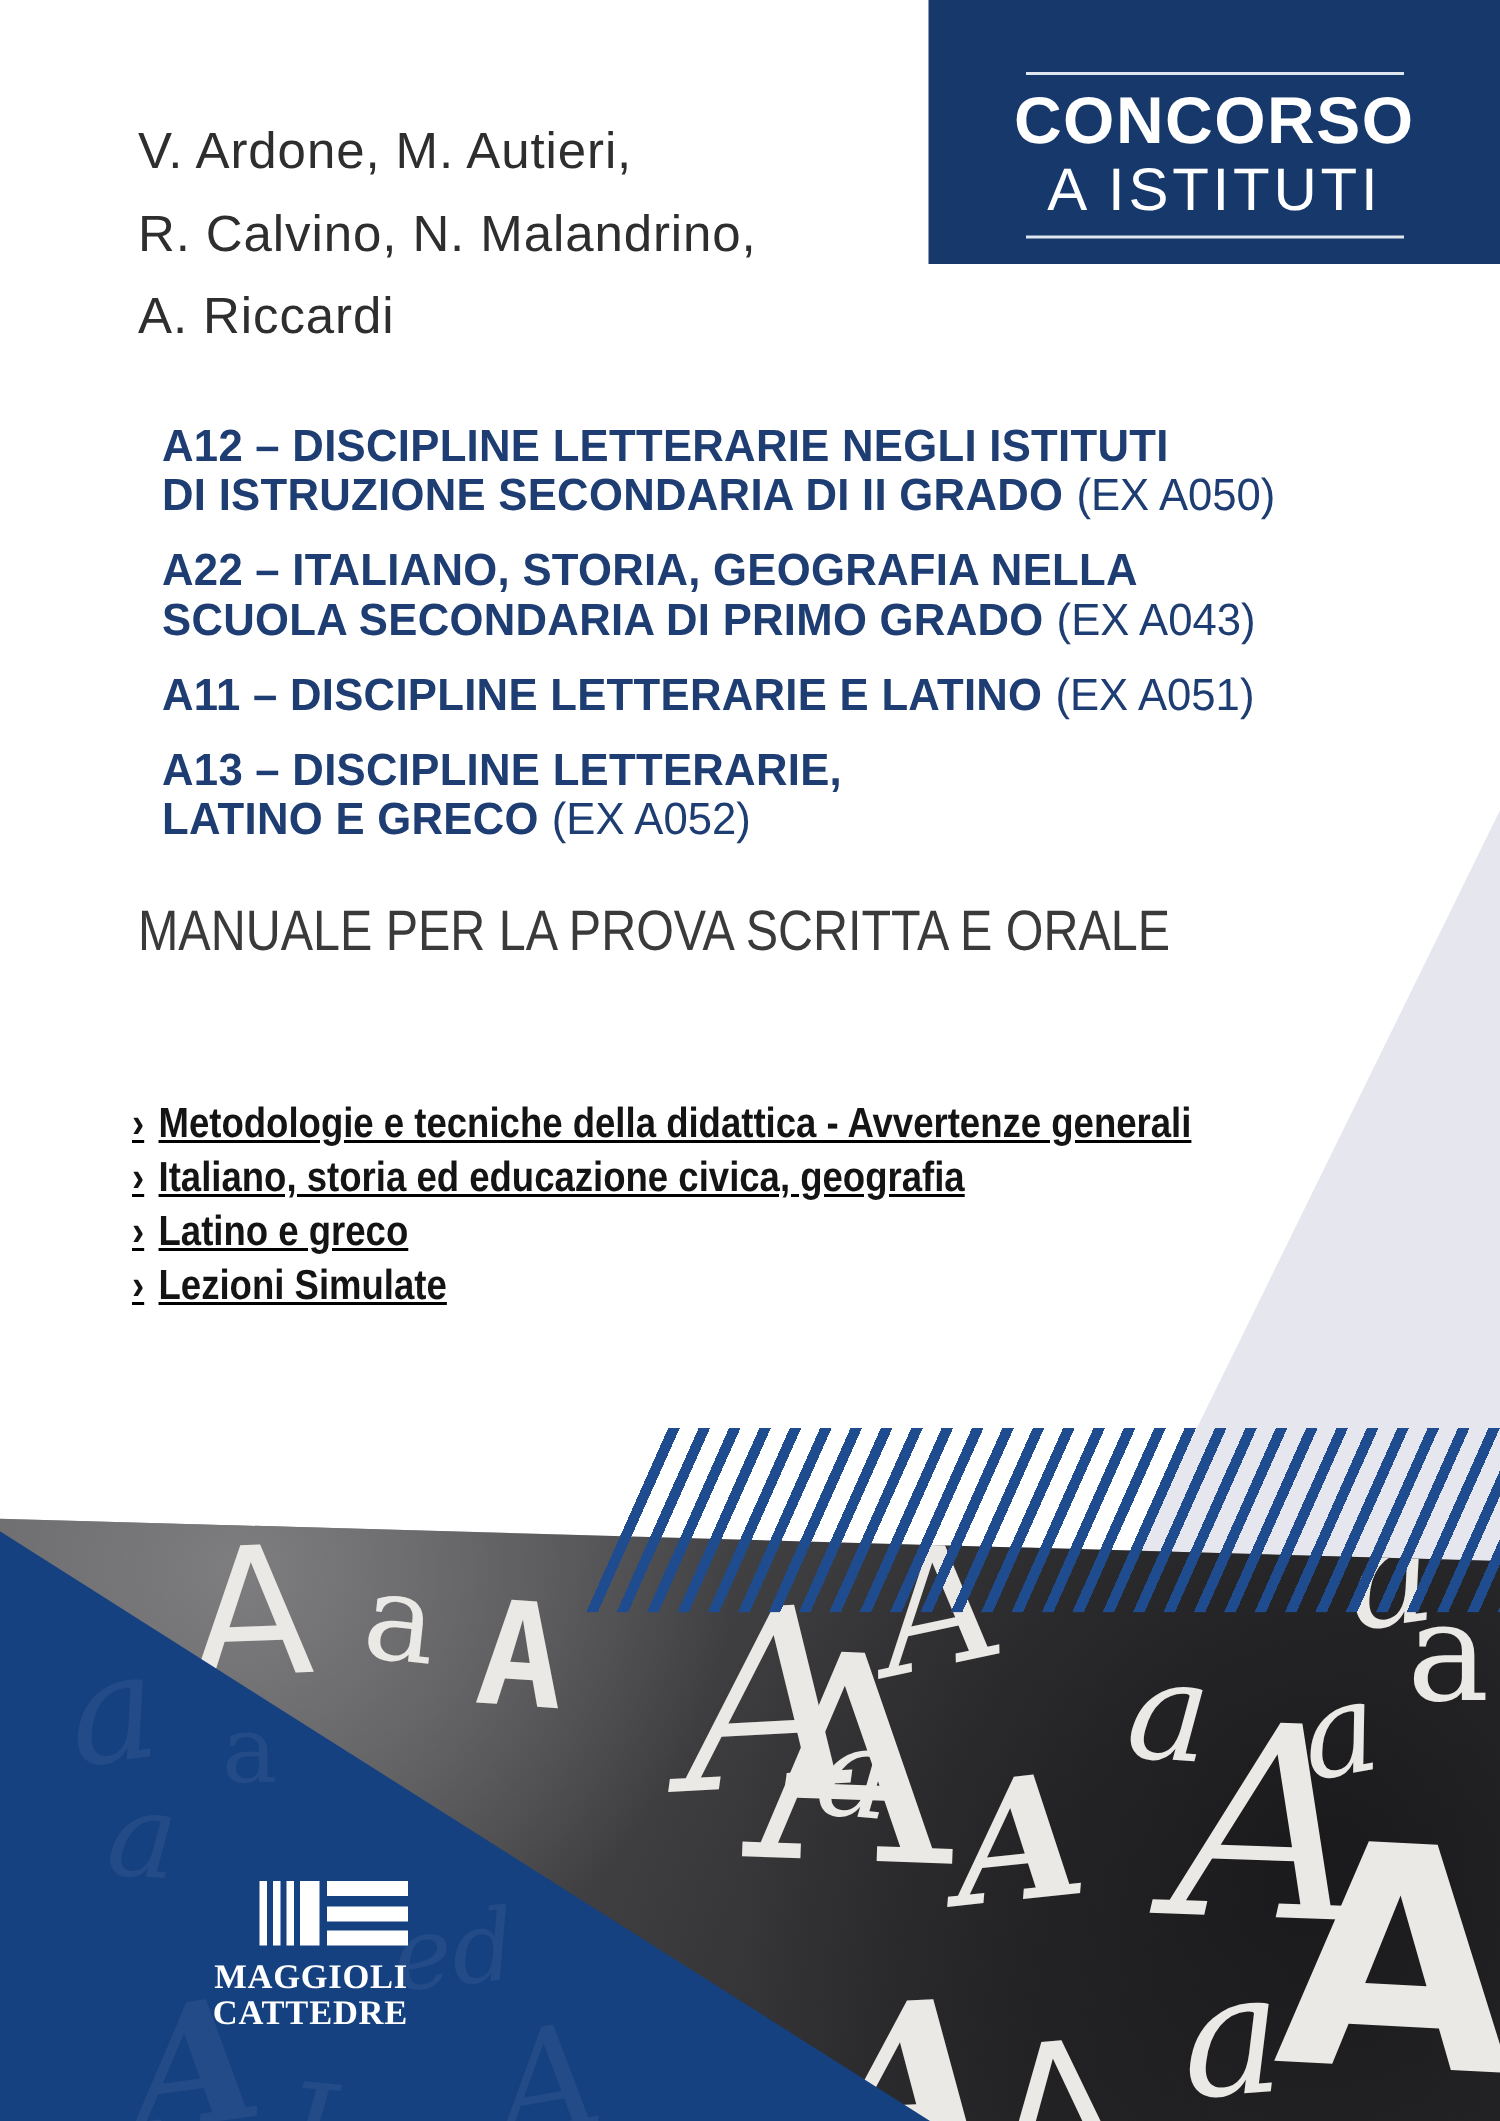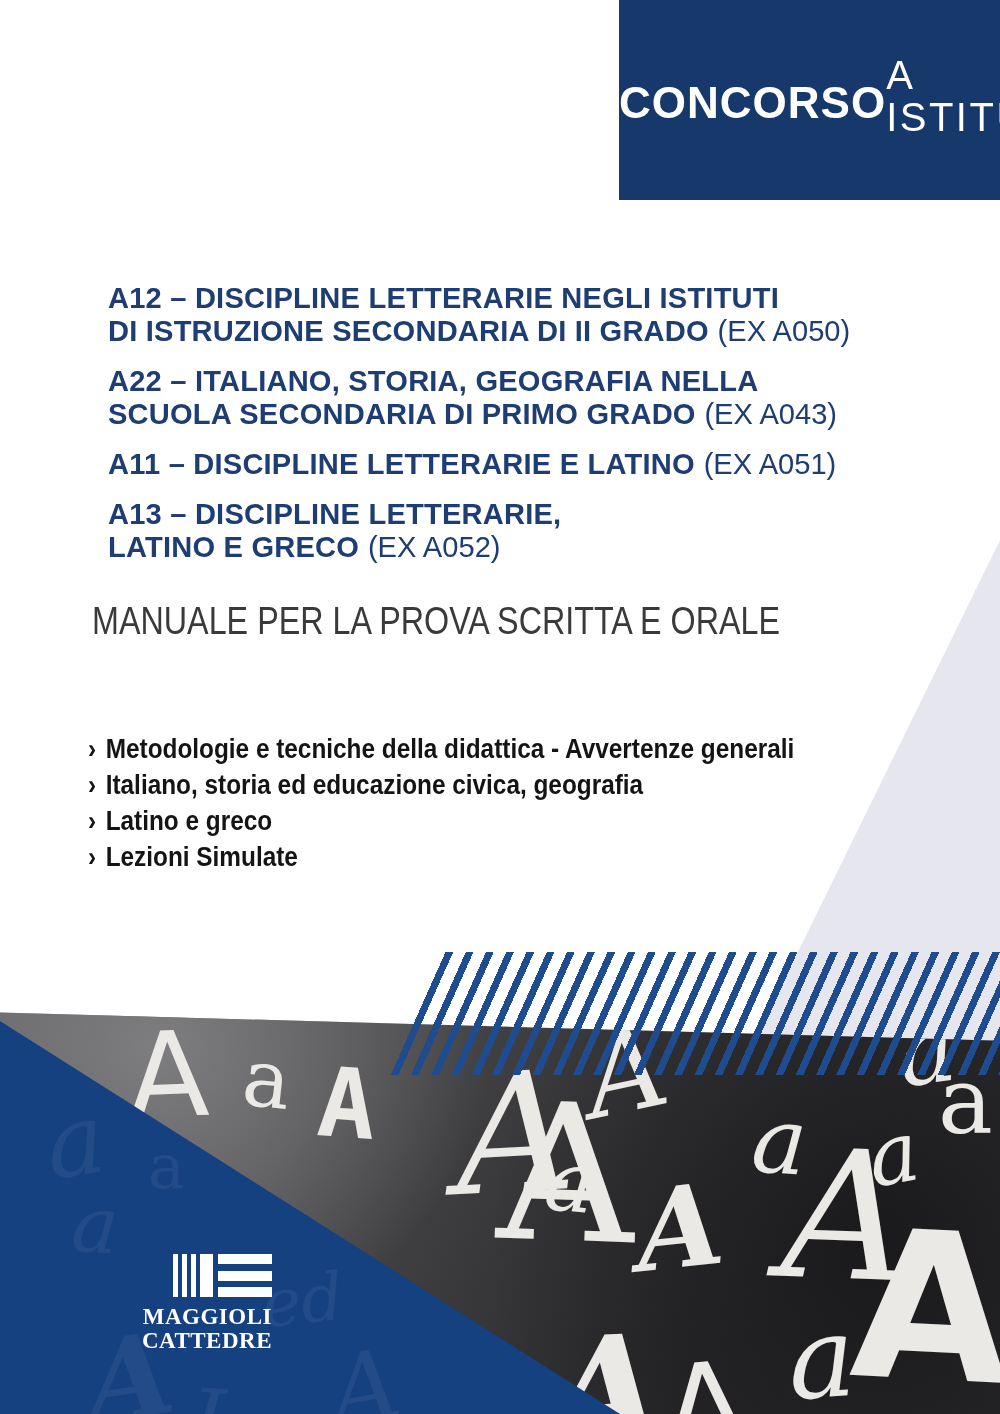--- a/index.html
+++ b/index.html
@@ -26,37 +26,37 @@
   .f-mono{font-family:"DejaVu Sans Mono",monospace;font-weight:bold;}
   .stripes-band{position:absolute;left:0;top:952px;width:1000px;height:123px;z-index:3;
       background:repeating-linear-gradient(114deg,#1f4c8e 0 7px,transparent 7px 18.5px);
       clip-path:polygon(44.5% 0,100% 0,100% 100%,38.8% 100%);}
   .blue-triangle{position:absolute;inset:0;z-index:4;background:#164180;
       clip-path:polygon(0 72.2%,62% 100%,0 100%);}
 
   
   .authors{position:absolute;left:92px;top:74px;z-index:6;color:#2e2e2e;
       font-size:34px;line-height:55px;font-weight:400;letter-spacing:.6px;}
-  .badge{position:absolute;left:619px;top:0;width:381px;height:200px;z-index:6;
-      display:flex;flex-direction:row;align-items:center;}
+  .badge{position:absolute;left:619px;top:0;width:381px;height:176px;z-index:6;
+      display:flex;flex-direction:column;align-items:center;}
   .badge-rule{width:252px;height:2px;background:#dfe6f0;}
   .badge-rule.top{margin-top:48px;}
   .badge-title{color:#fff;font-size:44px;font-weight:800;letter-spacing:1px;line-height:50px;margin-top:6px;}
   .badge-subtitle{color:#fff;font-size:40px;font-weight:400;letter-spacing:2.5px;line-height:42px;margin-bottom:9px;}
 
   .titles{position:absolute;left:92px;top:281px;width:880px;z-index:6;margin-left:16px;}
   .tblock{margin-bottom:17px;font-size:30px;line-height:33px;color:#1e3d73;
       transform:scaleX(.97);transform-origin:left top;letter-spacing:.2px;}
   .tbold{font-weight:bold;white-space:pre-line;}
   .tcode{font-weight:400;margin-left:9px;letter-spacing:0;}
 
   .subtitle{position:absolute;left:92px;top:600px;z-index:6;color:#3a3a3a;font-size:38px;
       line-height:42px;font-weight:400;transform:scaleX(.85);transform-origin:left top;white-space:nowrap;}
 
-  .bullets{position:absolute;left:88px;top:731px;z-index:6;list-style:none;margin:0;padding:0;}
+  .bullets{position:absolute;left:88px;top:731px;z-index:6;list-style:none;margin:0;padding:0;text-decoration:underline;}
   .bullets li{font-size:28px;line-height:36px;font-weight:bold;color:#141414;
       transform:scaleX(.87);transform-origin:left top;white-space:nowrap;}
   .bullet-marker{margin-right:11px;font-weight:bold;}
 
   
   .logo{position:absolute;left:116px;top:1254px;width:156px;z-index:6;text-align:right;}
   .logo-mark{display:inline-flex;height:43px;align-items:stretch;}
   .vb{width:5px;background:#fff;margin-right:4px;}
   .vb-thick{width:13px;background:#fff;margin-right:5px;}
   .ebars{display:flex;flex-direction:column;justify-content:space-between;width:54px;}
@@ -100,20 +100,25 @@
         <span class="ghost-letter f-si" style="left: 46px; top: 1092px; font-size: 98px; transform: rotate(-8deg);">a</span>
         <span class="ghost-letter f-si" style="left: 72px; top: 1186px; font-size: 78px; transform: rotate(4deg);">a</span>
         <span class="ghost-letter f-serif" style="left: 148px; top: 1136px; font-size: 62px; transform: rotate(0deg);">a</span>
         <span class="ghost-letter f-sib" style="left: 86px; top: 1322px; font-size: 112px; transform: rotate(-8deg);">A</span>
         <span class="ghost-letter f-si" style="left: 262px; top: 1268px; font-size: 66px; transform: rotate(-6deg);">ed</span>
         <span class="ghost-letter f-si" style="left: 330px; top: 1340px; font-size: 96px; transform: rotate(-10deg);">A</span>
         <span class="ghost-letter f-si" style="left: 188px; top: 1378px; font-size: 84px; transform: rotate(5deg);">J</span>
       </div>
   </div>
 
+  <div class="authors">
+    <div>V. Ardone, M. Autieri,</div>
+    <div>R. Calvino, N. Malandrino,</div>
+    <div>A. Riccardi</div>
+  </div>
 
   <div class="badge" style="background:#16386b;">
     <div class="badge-rule top"></div>
     <div class="badge-title">CONCORSO</div>
     <div class="badge-subtitle">A ISTITUTI</div>
     <div class="badge-rule"></div>
   </div>
 
   <div class="titles">
     <div class="tblock"><span class="tbold">A12 – DISCIPLINE LETTERARIE NEGLI ISTITUTI

